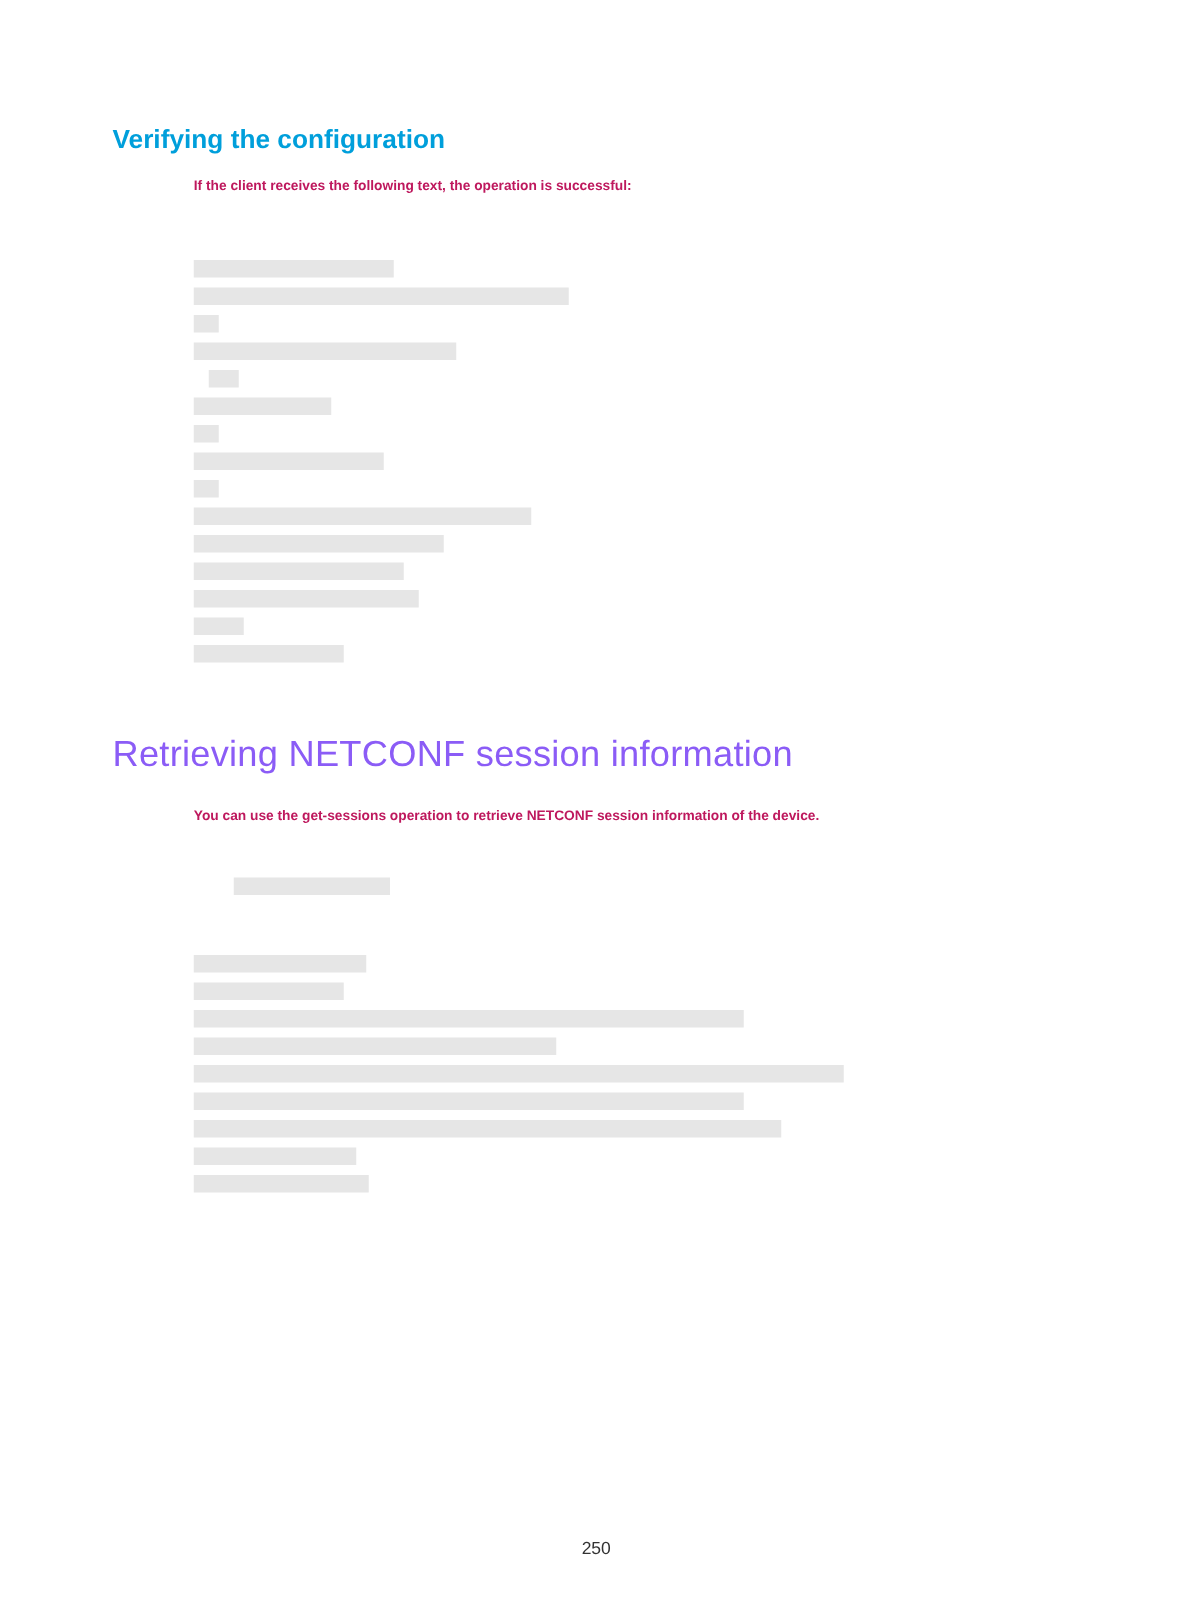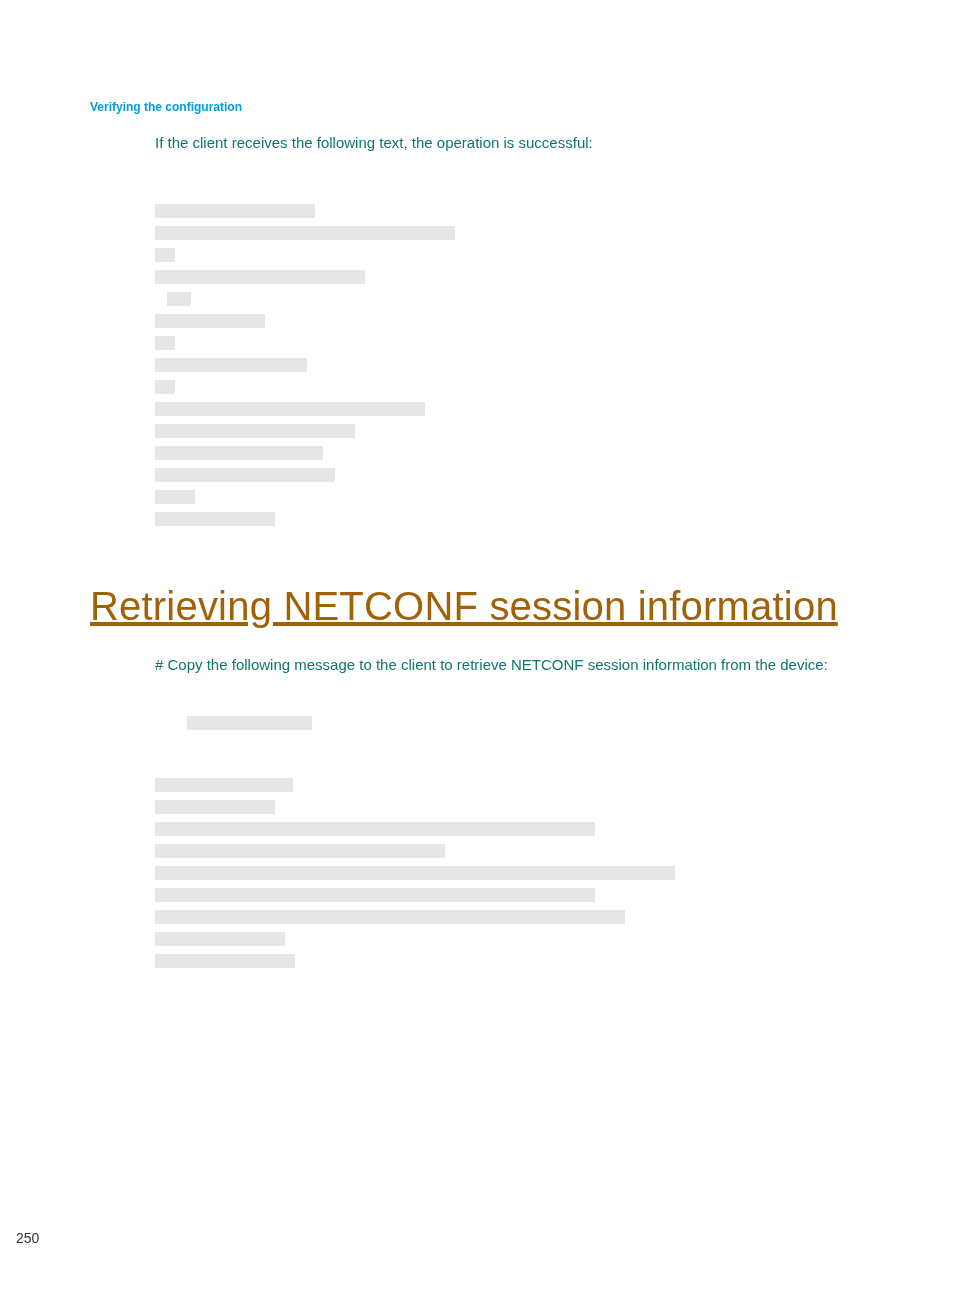--- a/index.html
+++ b/index.html
@@ -14,30 +14,31 @@
     height: 1296px;
     margin: 0 auto;
     position: relative;
     box-sizing: border-box;
     padding: 100px 60px 40px 90px;
     background: #ffffff;
   }
   .h3 {
     color: #009fdb;
     font-weight: bold;
-    font-size: 12px;
+    font-size: 21px;
     margin-bottom: 18px;
   }
   .body-text {
-    font-size: 15px;
-    color: #0f766e;
+    font-size: 11px;
+    color: #be185d;
     line-height: 1.45;
     margin-left: 65px;
     margin-right: 0;
     margin-bottom: 12px;
+    font-weight: bold;
   }
   .body-text.justify {
     text-align: justify;
   }
   .code-block {
     margin-left: 65px;
     margin-top: 50px;
     margin-bottom: 50px;
   }
   .code-block.tight {
@@ -48,35 +49,34 @@
     display: inline-block;
     background: #e6e6e6;
     height: 14px;
     vertical-align: middle;
   }
   .codeline {
     line-height: 12px;
     height: 22px;
   }
   .h1 {
-    color: #a16207;
-    font-size: 40px;
+    color: #8b5cf6;
+    font-size: 29px;
     font-weight: 300;
     margin-top: 30px;
     margin-bottom: 25px;
     font-family: Arial, Helvetica, sans-serif;
     letter-spacing: 0.2px;
-    text-decoration: underline;
   }
   .page-number {
     position: absolute;
     bottom: 50px;
-    left: 16px;
+    left: 0;
     right: 0;
-    text-align: left;
+    text-align: center;
     font-size: 14px;
     color: #333;
   }
 </style>
 </head>
 <body>
 
 <div class="page">
 
   <div class="h3">Verifying the configuration</div>
@@ -96,21 +96,21 @@
       <div class="codeline"><span class="redact" style="width: 270px;"></span></div>
       <div class="codeline"><span class="redact" style="width: 200px;"></span></div>
       <div class="codeline"><span class="redact" style="width: 168px;"></span></div>
       <div class="codeline"><span class="redact" style="width: 180px;"></span></div>
       <div class="codeline"><span class="redact" style="width: 40px;"></span></div>
       <div class="codeline"><span class="redact" style="width: 120px;"></span></div>
     </div>
 
   <div class="h1">Retrieving NETCONF session information</div>
 
-  <div class="body-text"># Copy the following message to the client to retrieve NETCONF session information from the device:</div>
+  <div class="body-text">You can use the get-sessions operation to retrieve NETCONF session information of the device.</div>
 
   <div class="code-block tight" id="codeblock2">
       <div class="codeline"><span style="display: inline-block; width: 32px;"></span><span class="redact" style="width: 125px;"></span></div>
     </div>
 
 
   <div class="code-block tight" id="codeblock3">
       <div class="codeline"><span class="redact" style="width: 138px;"></span></div>
       <div class="codeline"><span class="redact" style="width: 120px;"></span></div>
       <div class="codeline"><span class="redact" style="width: 440px;"></span></div>

